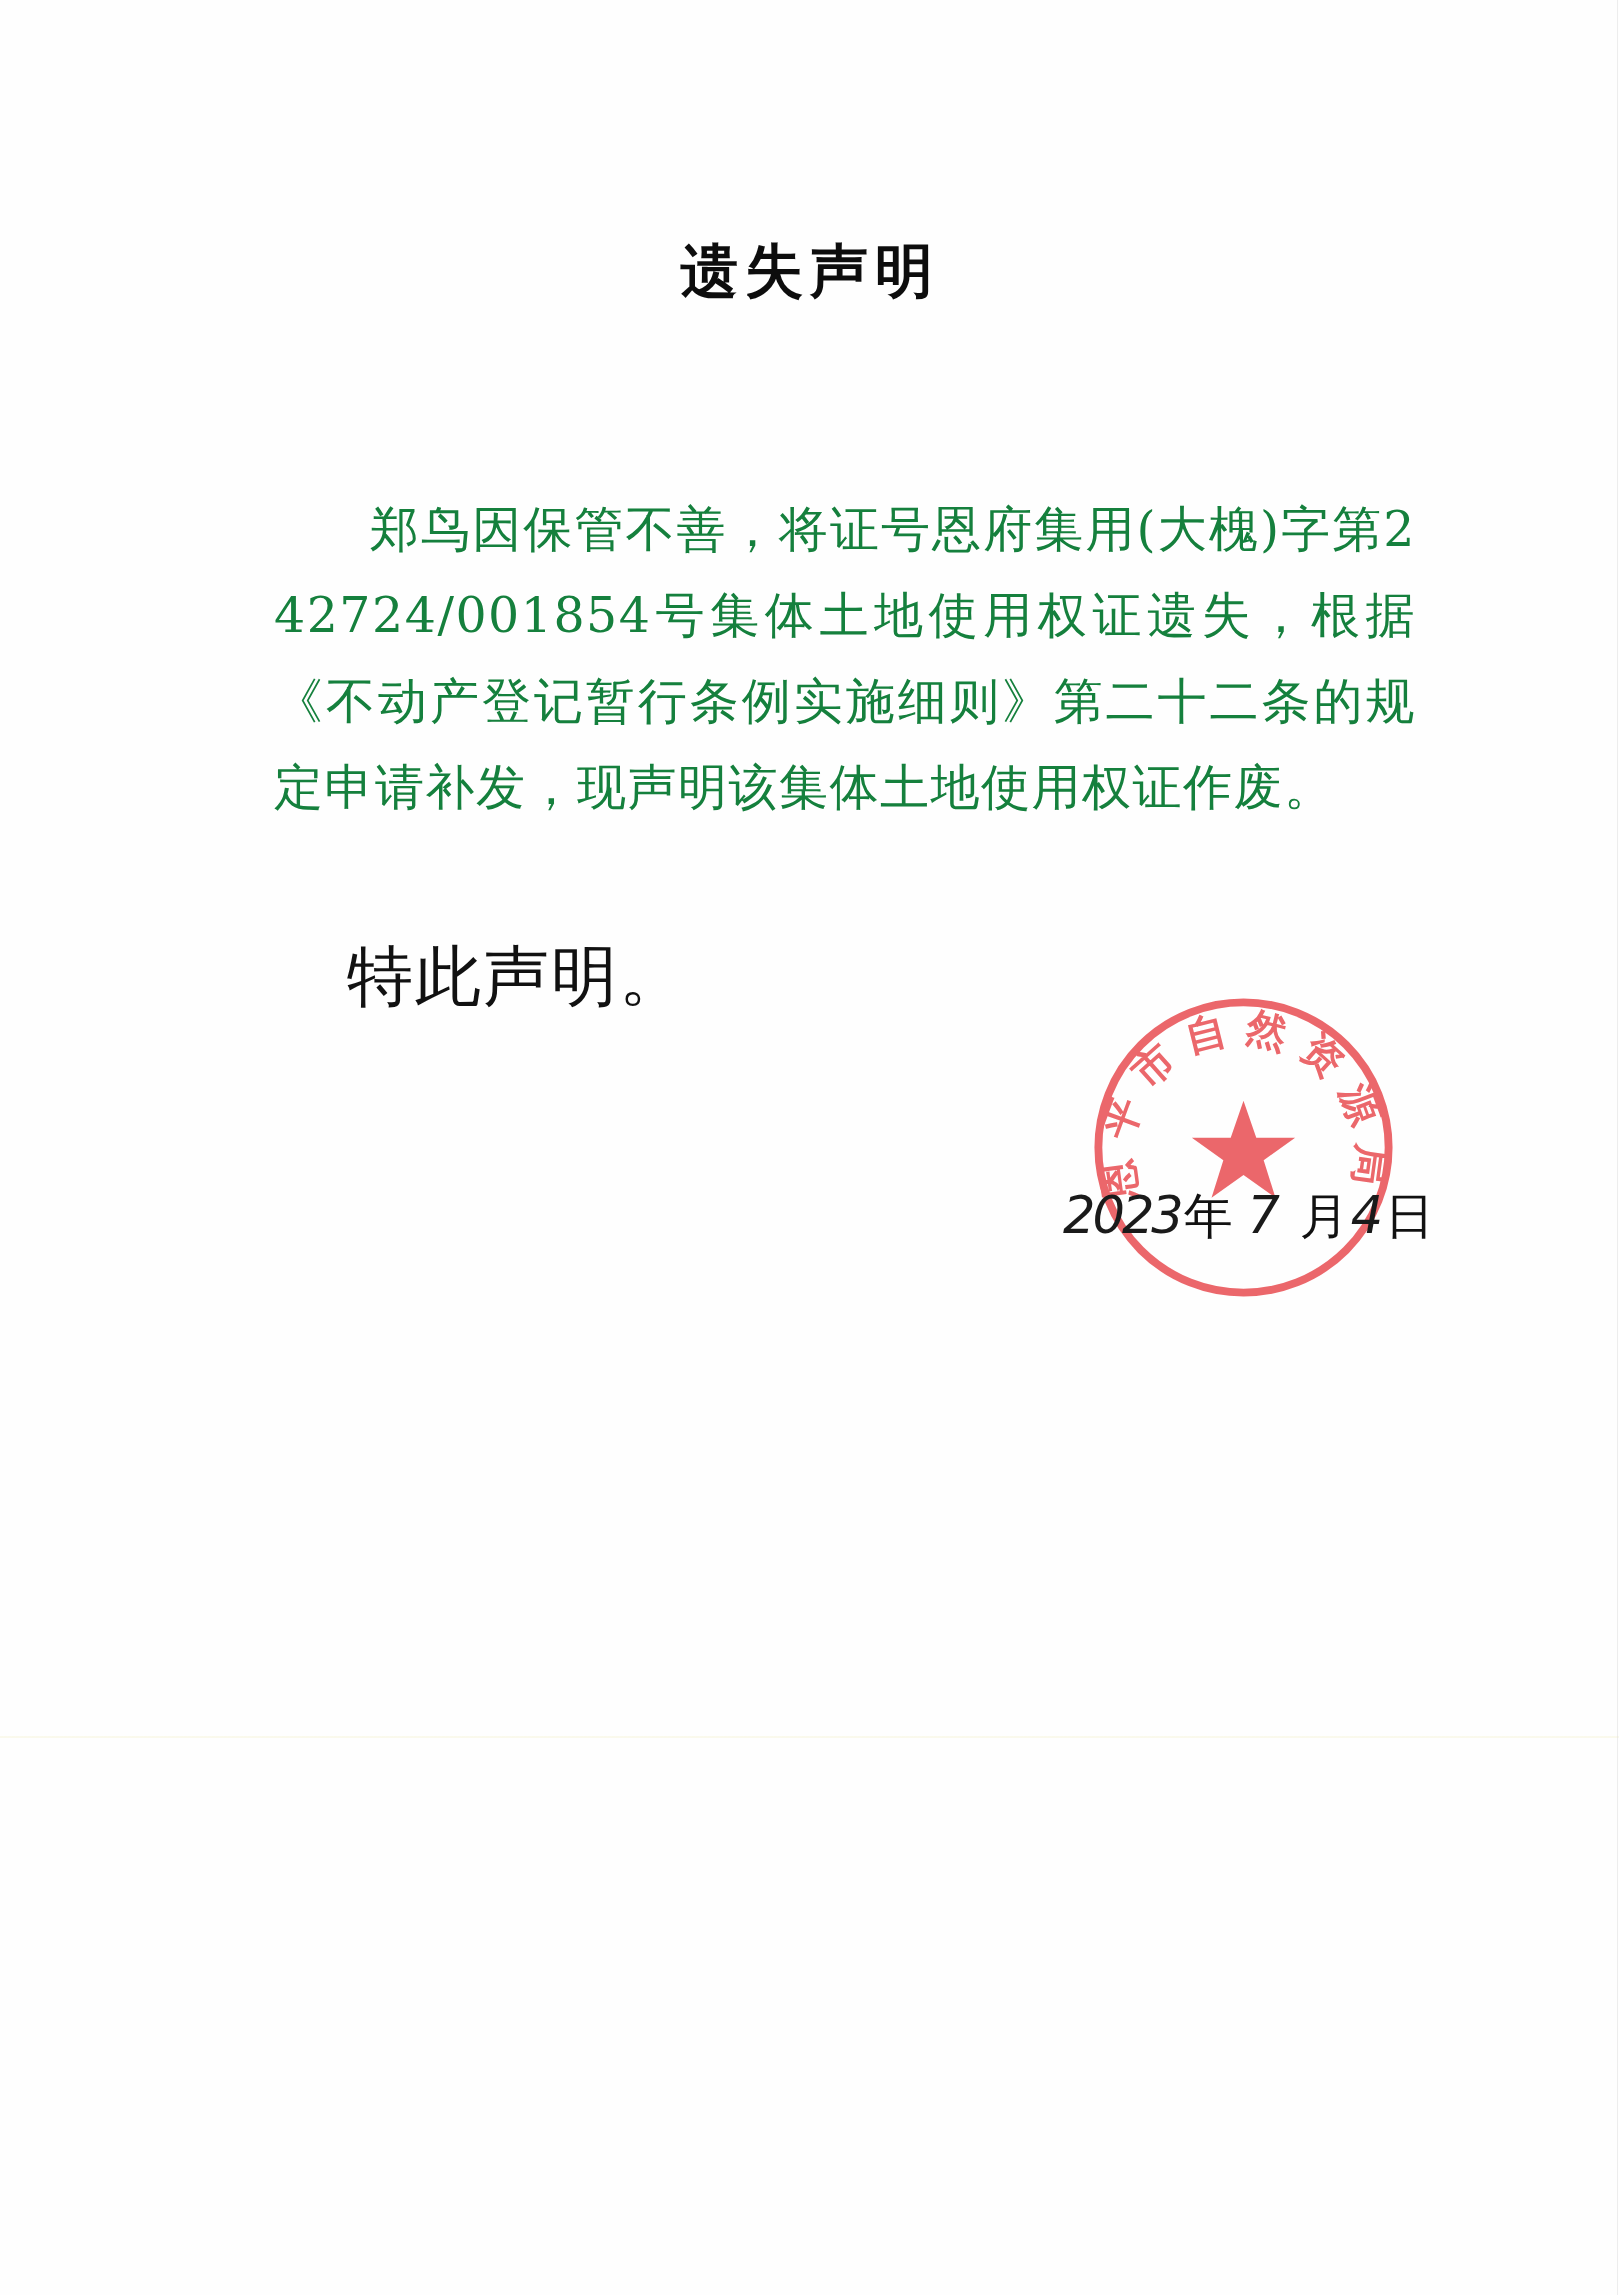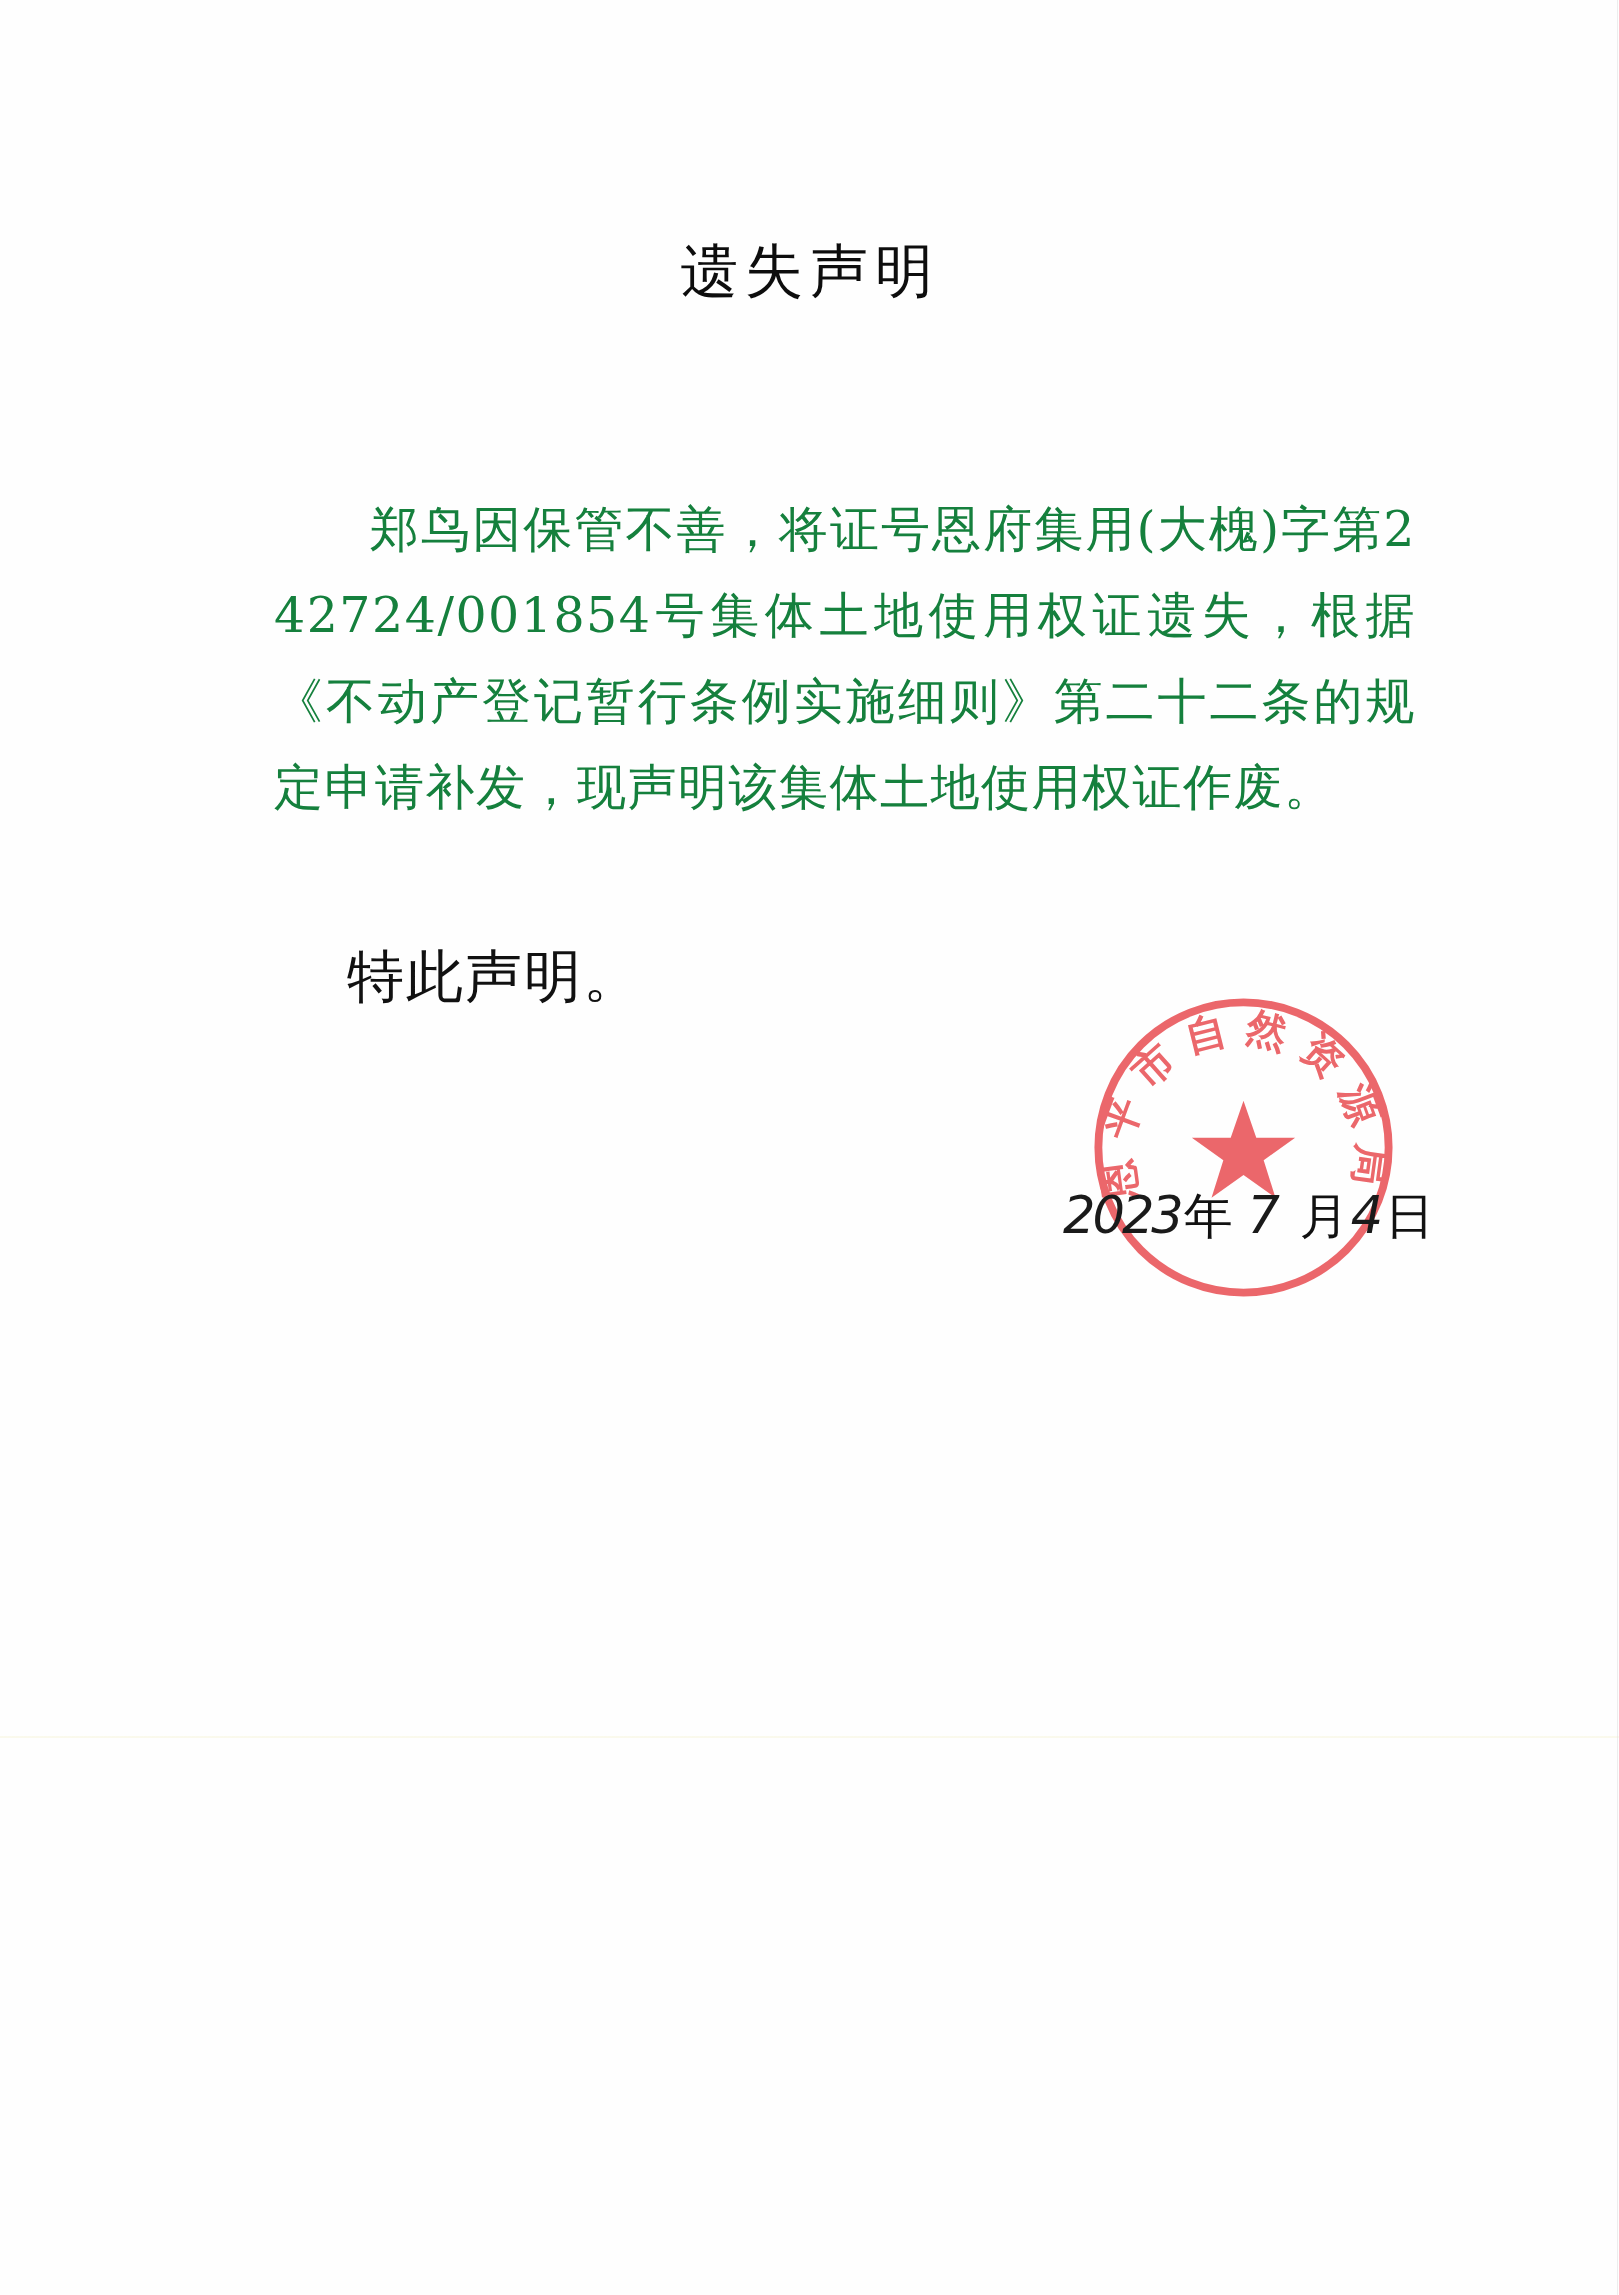--- a/index.html
+++ b/index.html
@@ -24,42 +24,42 @@
     }
     .title {
       position: absolute;
       left: 0;
       width: 1620px;
       top: 237px;
       text-align: center;
       font-size: 58px;
       line-height: 69px;
       letter-spacing: 6.9px;
-      font-weight: normal;
+      font-weight: bold;
       color: #0d0d0d;
     }
     .body-text {
       position: absolute;
       left: 261px;
       top: 487px;
       width: 1142px;
       font-size: 49px;
       line-height: 86px;
       letter-spacing: 1.5px;
       text-indent: 96px;
       text-align: justify;
       word-break: break-all;
       color: #15803d;
       margin-left: 13px;
     }
     .closing {
       position: absolute;
       left: 347px;
       top: 942px;
-      font-size: 57px;
+      font-size: 66px;
       line-height: 69px;
       letter-spacing: 2px;
       color: #111111;
     }
     .signature {
       position: absolute;
       left: 864px;
       top: 1086px;
       font-size: 49px;
       line-height: 69px;

